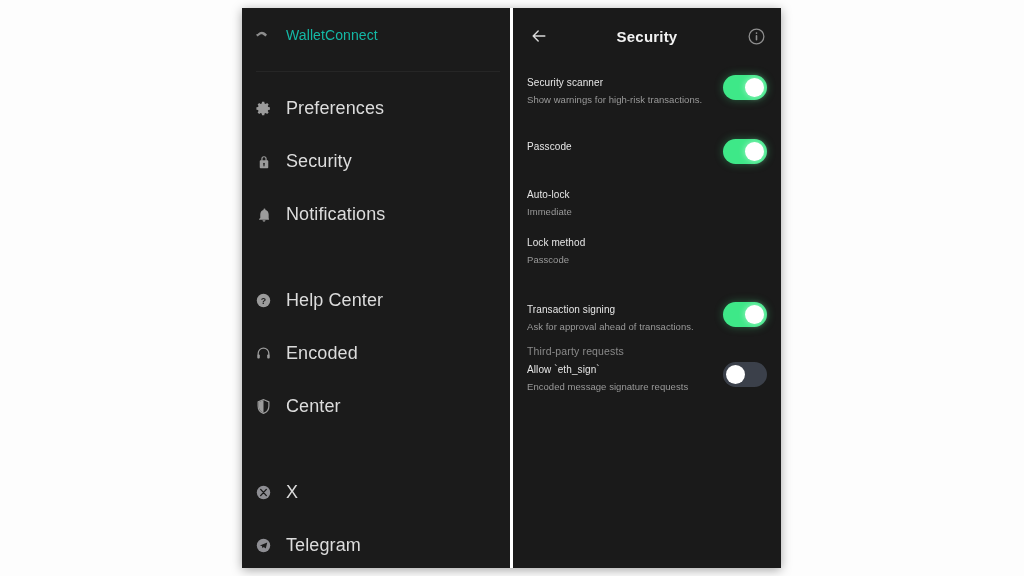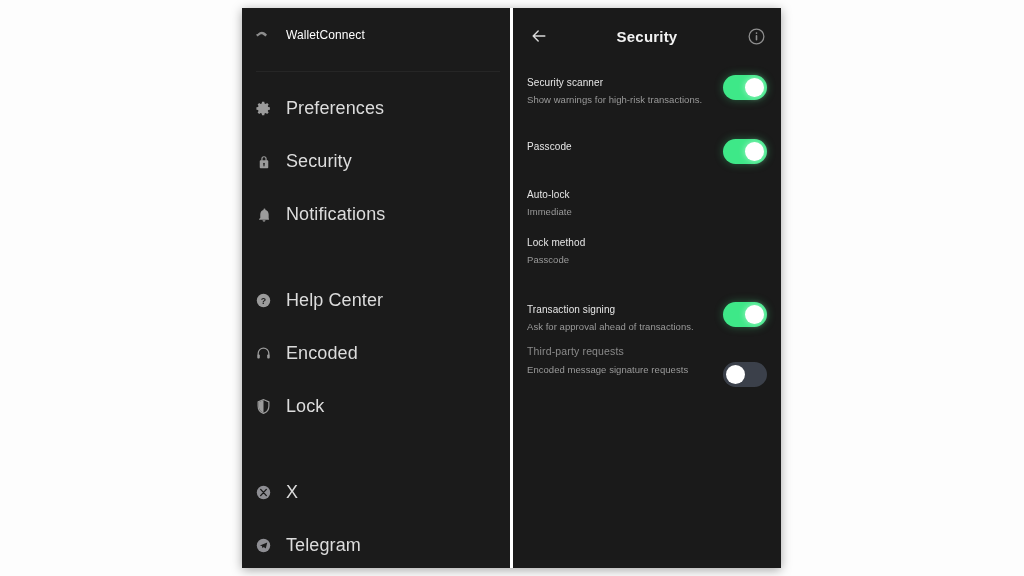--- a/index.html
+++ b/index.html
@@ -49,22 +49,22 @@
   }
   .sidebar-divider {
     position: absolute;
     left: 14px;
     right: 10px;
     top: 63px;
     height: 1px;
     background: #262626;
   }
   .brand-label {
-    color: #ffffff;
-    font-size: 12px;
+    color: #14b8a6;
+    font-size: 14px;
     letter-spacing: 0.1px;
   }
   .nav-group {
     padding-top: 0;
   }
   .nav-group.group-1 { margin-top: 20px; }
   .nav-group.group-2 { margin-top: 33px; }
   .nav-group.group-3 { margin-top: 33px; }
   .nav-item {
     display: flex;
@@ -264,21 +264,21 @@
           </span>
           <span class="nav-label">Encoded</span>
         </div>
         <div class="nav-item">
           <span class="nav-icon">
             <svg width="17" height="17" viewBox="0 0 24 24">
               <path d="M12 2.2 4.4 5.4v5.9c0 4.7 3.2 9.1 7.6 10.5 4.4-1.4 7.6-5.8 7.6-10.5V5.4z" fill="none" stroke="#9b9b9b" stroke-width="1.7"></path>
               <path d="M12 2.9v18.2c-4-1.4-6.9-5.5-6.9-9.8V5.9z" fill="#9b9b9b"></path>
             </svg>
           </span>
-          <span class="nav-label">Lock</span>
+          <span class="nav-label">Center</span>
         </div>
       </div>
 
       <div class="nav-group group-3">
         <div class="nav-item">
           <span class="nav-icon">
             <svg width="17" height="17" viewBox="0 0 24 24">
               <circle cx="12" cy="12" r="9.5" fill="#8e8e93"></circle>
               <path d="M8 7.6 16 16.4M16 7.6 8 16.4" stroke="#1b1b1b" stroke-width="1.9" stroke-linecap="round"></path>
             </svg>
@@ -360,20 +360,21 @@
           </div>
           <span class="toggle on">
             <span class="knob"></span>
           </span>
         </div>
 
         <div class="section-label">Third-party requests</div>
 
         <div class="row gap-md">
           <div class="row-text">
+            <div class="row-title">Allow `eth_sign`</div>
             <div class="row-sub">Encoded message signature requests</div>
           </div>
           <span class="toggle off">
             <span class="knob"></span>
           </span>
         </div>
 
       </div>
     </div>
   </div>

